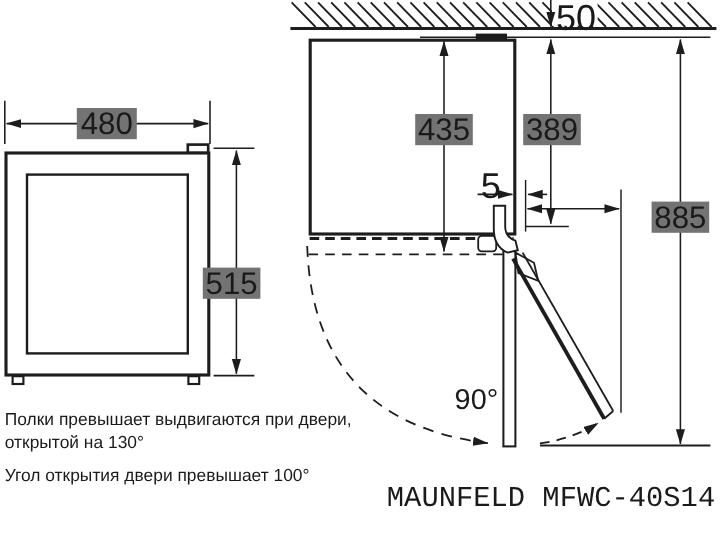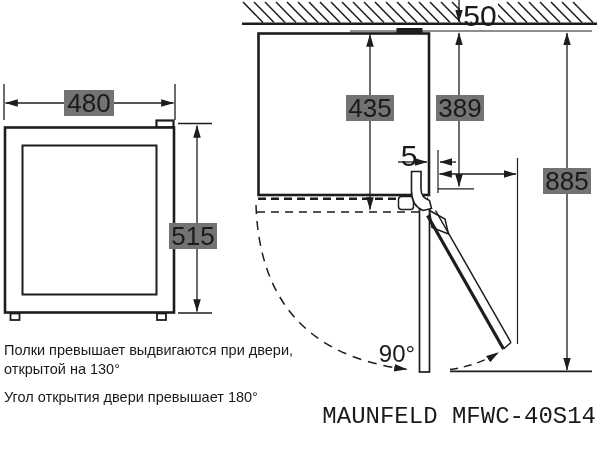--- a/index.html
+++ b/index.html
@@ -115,21 +115,21 @@
     </g>
   </svg>
 
   <div class="lbl dim" style="left:64px;top:90px;width:50px;">480</div>
   <div class="lbl dim" style="left:169px;top:208px;width:48px;margin-top:15px;">515</div>
   <div class="lbl dim-sm" style="left:463px;top:1px;width:34px;">50</div>
   <div class="lbl dim" style="left:346px;top:95px;width:48px;">435</div>
   <div class="lbl dim" style="left:436px;top:95px;width:48px;">389</div>
   <div class="lbl dim-sm" style="left:399px;top:141px;width:20px;">5</div>
   <div class="lbl dim" style="left:543px;top:168px;width:48px;">885</div>
-  <div class="lbl ang" style="left:375px;top:322px;width:44px;margin-top:20px;">90°</div>
+  <div class="lbl ang" style="left:375px;top:322px;width:44px;">90°</div>
 
   <div class="lbl note" style="left:4px;top:343px;">Полки превышает выдвигаются при двери,</div>
   <div class="lbl note" style="left:4px;top:362px;">открытой на 130°</div>
-  <div class="lbl note" style="left:4px;top:390px;">Угол открытия двери превышает 180°</div>
+  <div class="lbl note" style="left:4px;top:390px;">Угол открытия двери превышает 100°</div>
 
   <div class="lbl model" style="right:4px;top:405px;font-family:Liberation Mono, monospace;">MAUNFELD MFWC-40S14</div>
 
 </div>
 
 </body></html>

